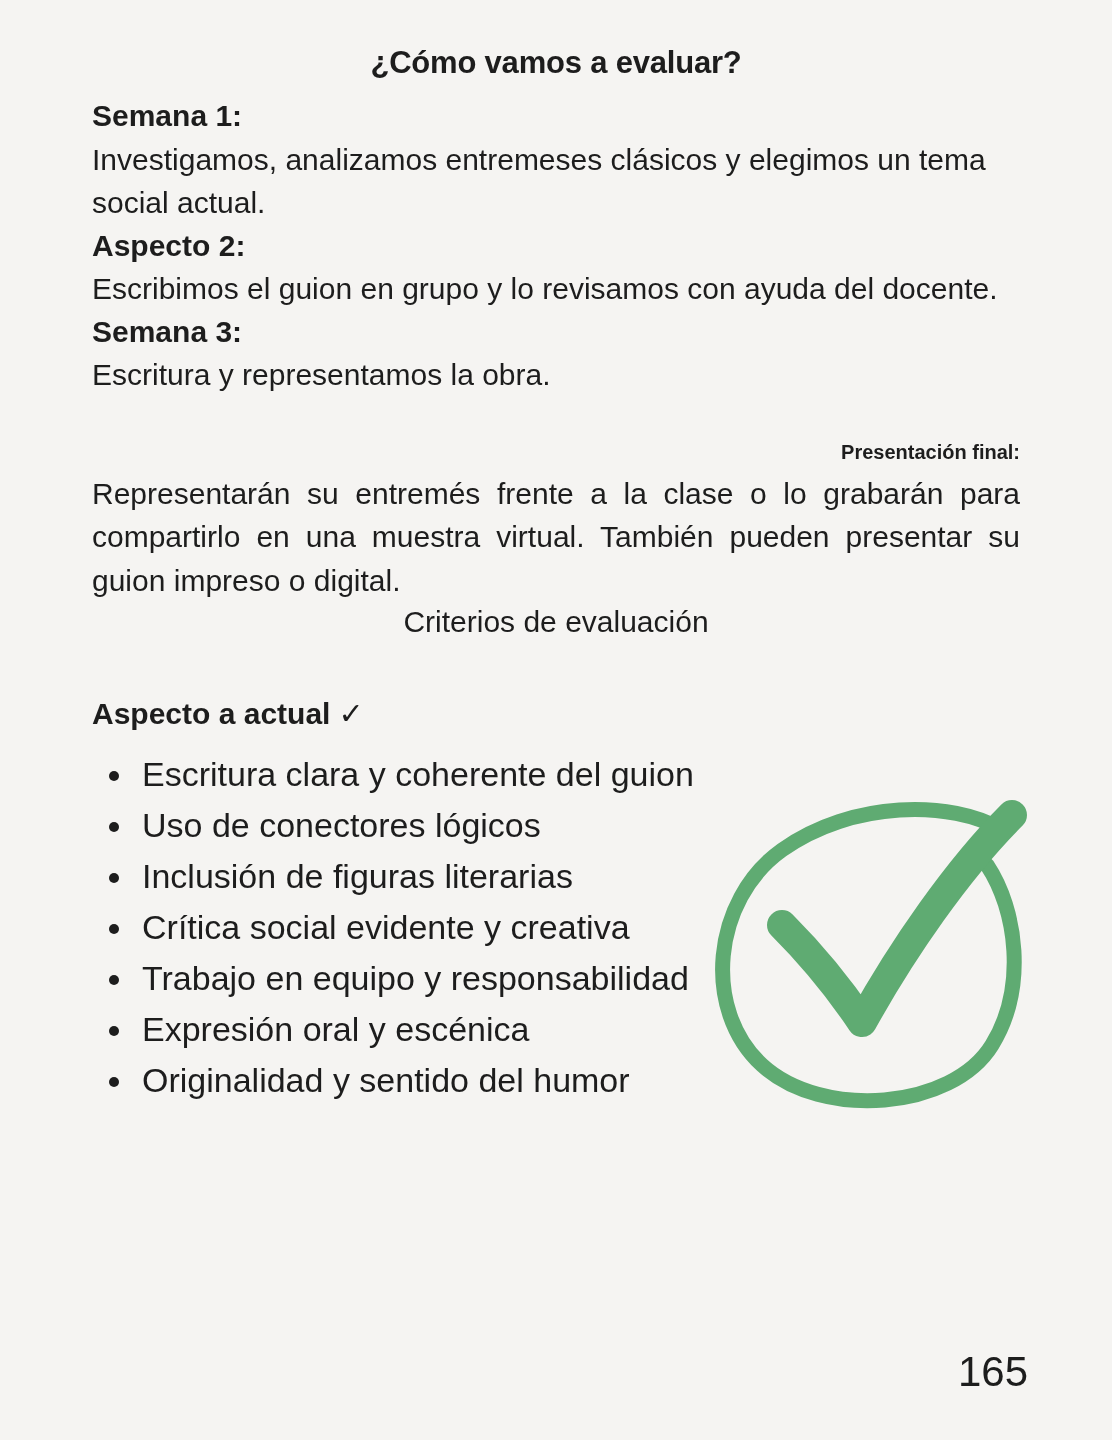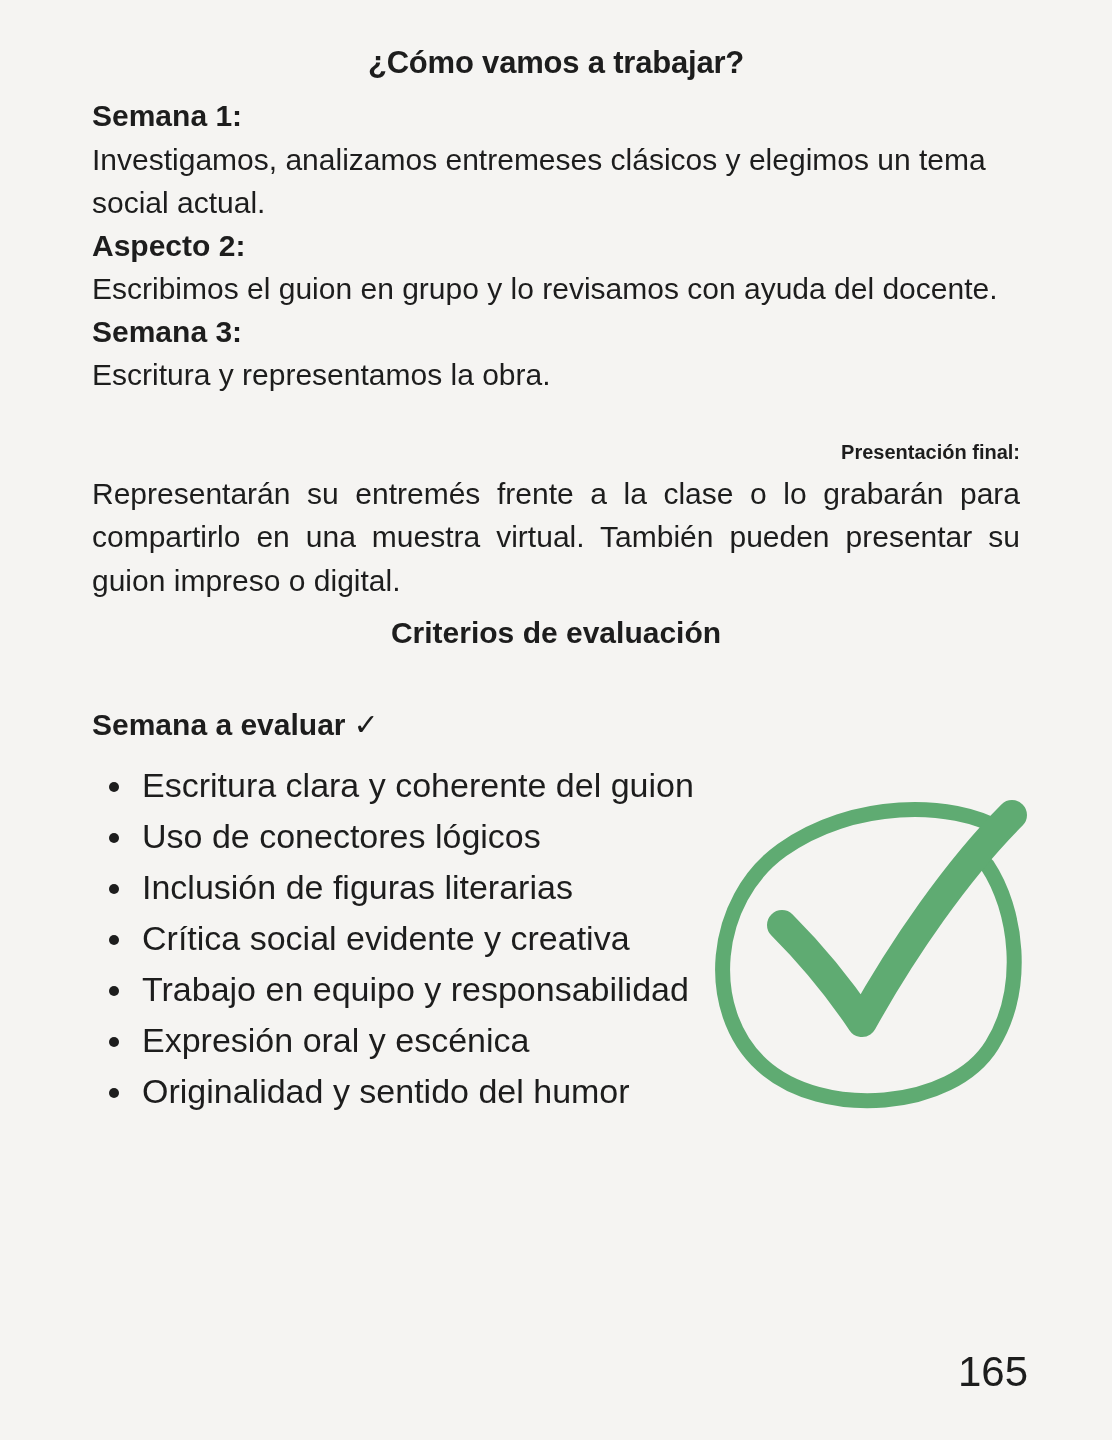--- a/index.html
+++ b/index.html
@@ -49,23 +49,23 @@
     height: 44px;
   }
   .section-title {
     text-align: right;
     font-weight: bold;
     font-size: 20px;
     margin: 0 0 8px 0;
   }
   .criteria-title {
     text-align: center;
-    font-weight: bold;
+    font-weight: normal;
     font-size: 30px;
-    margin: 11px;
+    margin: 0;
     line-height: 1.3;
   }
   .aspect-row {
     display: flex;
     align-items: center;
     gap: 8px;
     margin-top: 56px;
     margin-bottom: 4px;
   }
   .aspect-label {
@@ -107,40 +107,40 @@
     bottom: 44px;
     font-size: 42px;
     color: #1d1d1d;
   }
 </style>
 </head>
 <body>
 
 <div class="page">
 
-  <h1 class="center-title">¿Cómo vamos a trabajar?</h1>
+  <h1 class="center-title">¿Cómo vamos a evaluar?</h1>
 
   <p class="week-label">Semana 1:</p>
   <p class="body-text">Investigamos, analizamos entremeses clásicos y elegimos un tema social actual.</p>
 
   <p class="week-label">Aspecto 2:</p>
   <p class="body-text justify">Escribimos el guion en grupo y lo revisamos con ayuda del docente.</p>
 
   <p class="week-label">Semana 3:</p>
   <p class="body-text">Escritura y representamos la obra.</p>
 
   <div class="block-gap"></div>
 
   <p class="section-title">Presentación final:</p>
   <p class="body-text justify">Representarán su entremés frente a la clase o lo grabarán para compartirlo en una muestra virtual. También pueden presentar su guion impreso o digital.</p>
 
   <p class="criteria-title">Criterios de evaluación</p>
 
   <div class="aspect-row">
-    <span class="aspect-label">Semana a evaluar</span>
+    <span class="aspect-label">Aspecto a actual</span>
     <span class="aspect-check">✓</span>
   </div>
 
   <div class="content-row">
     <ul class="criteria-list">
       <li>Escritura clara y coherente del guion</li>
       <li>Uso de conectores lógicos</li>
       <li>Inclusión de figuras literarias</li>
       <li>Crítica social evidente y creativa</li>
       <li>Trabajo en equipo y responsabilidad</li>

